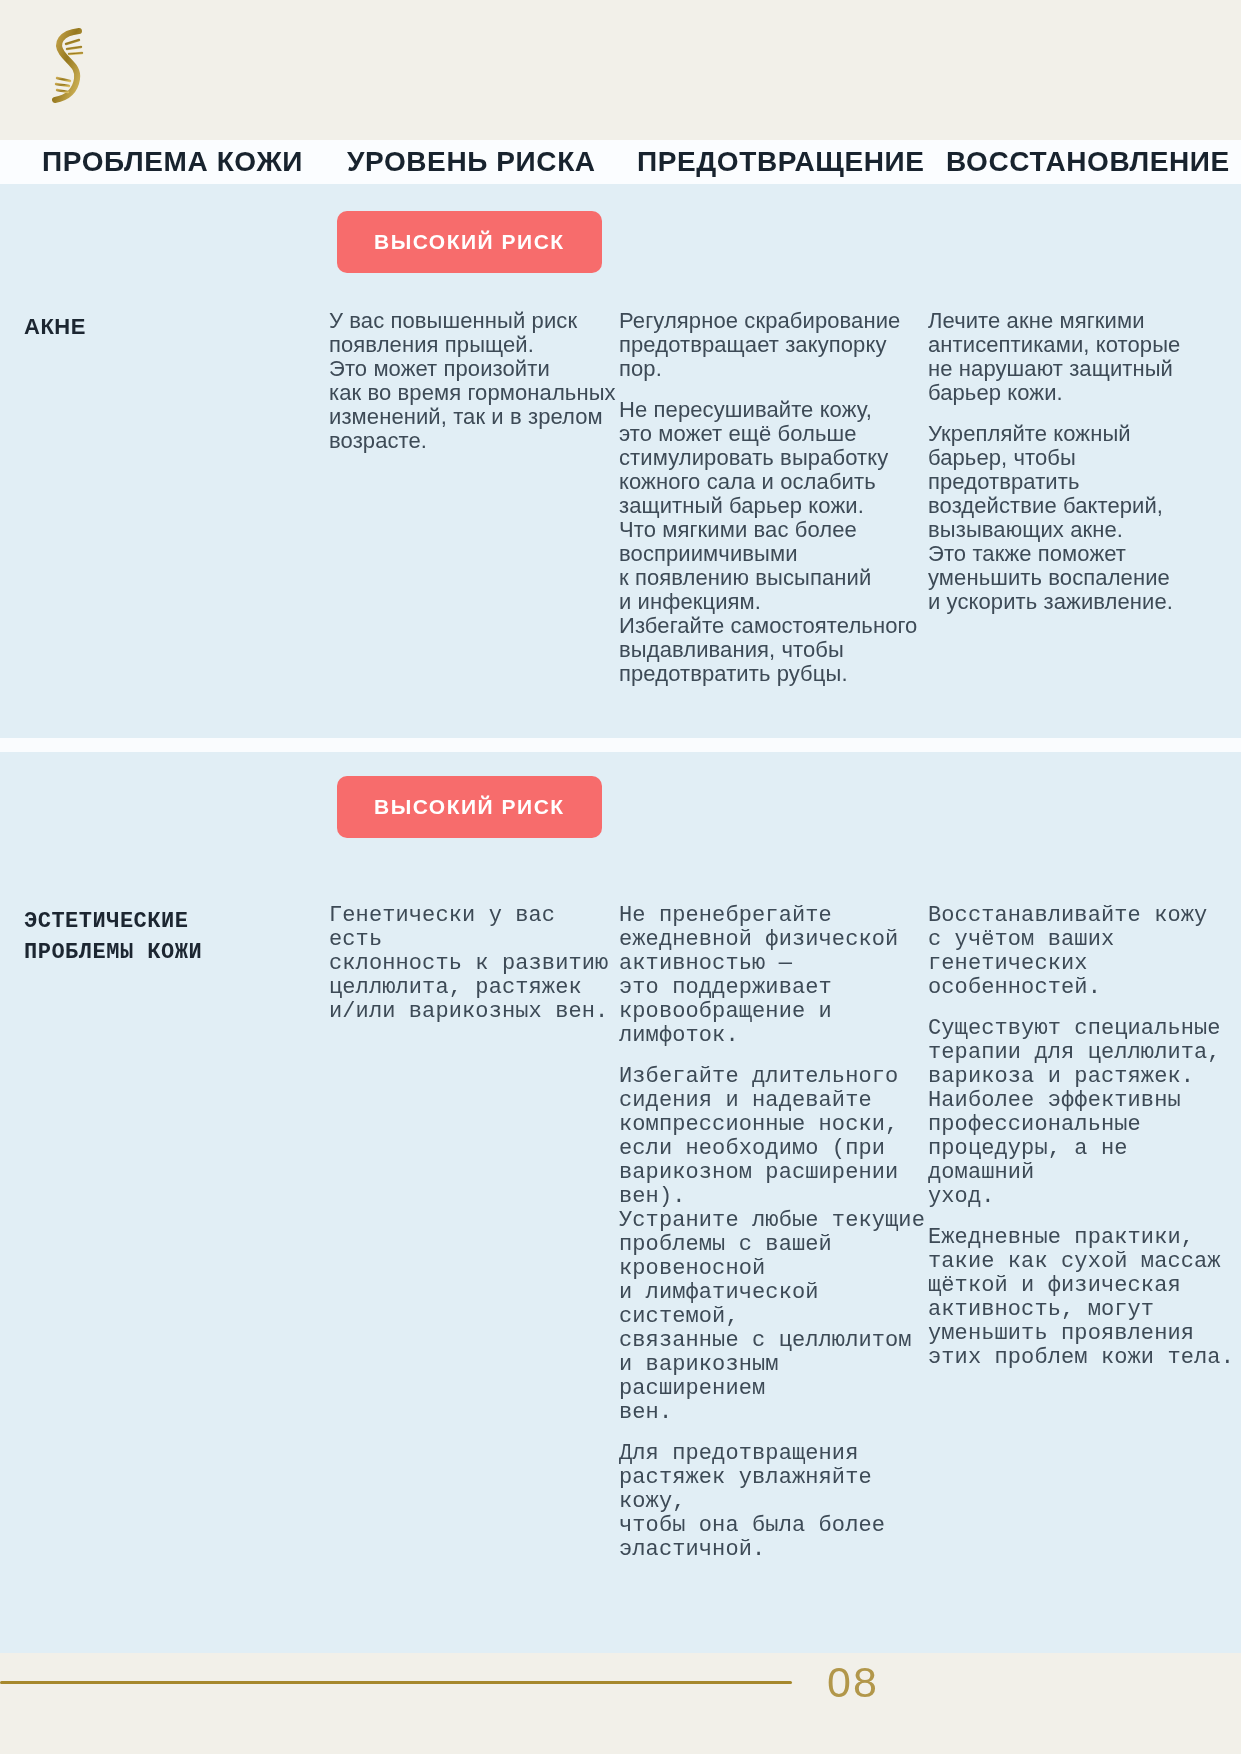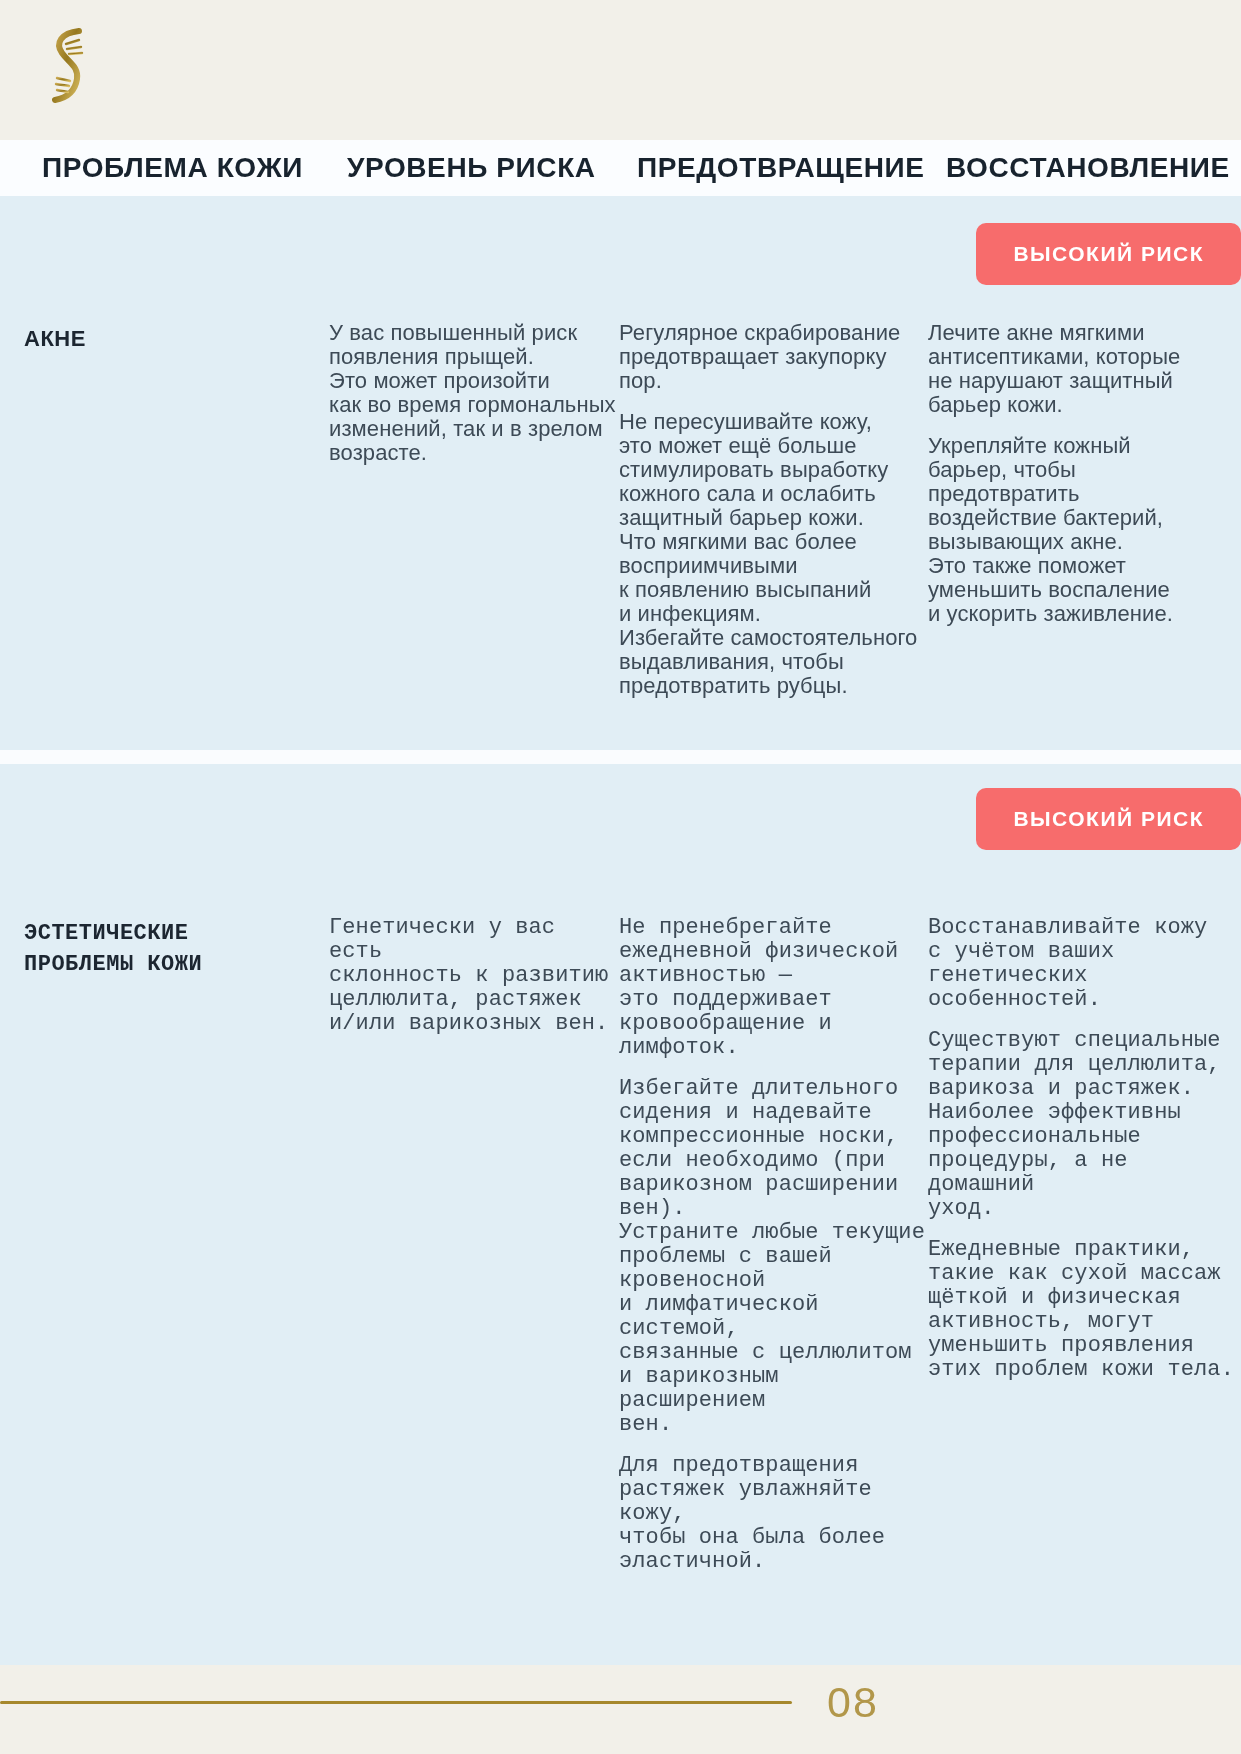--- a/index.html
+++ b/index.html
@@ -6,33 +6,33 @@
   body{
     width:1241px;height:1754px;
     background:#f2f0e9;
     font-family:"Liberation Sans","DejaVu Sans",sans-serif;
     color:#3d4a56;
     overflow:hidden;
   }
   .topbar{height:140px;position:relative;}
   .logo{position:absolute;left:42px;top:26px;}
   .header-row{
-    height:56px;background:#fbfdff;
+    height:44px;background:#fbfdff;
     display:grid;grid-template-columns:305px 290px 309px 1fr;
     padding-left:42px;align-items:center;
   }
   .header-cell{
     font-size:28px;font-weight:bold;color:#18232e;letter-spacing:.6px;
     white-space:nowrap;
   }
   .panel{background:#e1eef5;}
   .panel-1{height:554px;}
   .panel-2{height:901px;}
   .panel-gap{height:14px;background:#fafcfe;}
-  .badge-row{padding-left:337px;text-align:right;}
+  .badge-row{padding-left:337px;}
   .panel-1 .badge-row{padding-top:27px;}
   .panel-2 .badge-row{padding-top:24px;}
   .risk-badge{
     display:inline-flex;align-items:center;justify-content:center;
     background:#f76c6c;color:#ffffff;
     font-size:21px;font-weight:bold;letter-spacing:1.5px;
     padding:19px 37px;border-radius:10px;white-space:nowrap;
   }
   .grid{
     display:grid;grid-template-columns:305px 290px 309px 1fr;
@@ -44,21 +44,21 @@
     font-size:22px;font-weight:bold;color:#1c2631;line-height:31px;
     letter-spacing:.5px;white-space:pre-line;padding-top:2px;
   }
   .cell p{
     margin:0 0 17px 0;
     font-size:22px;line-height:24px;color:#3d4a56;
     white-space:pre-line;letter-spacing:.1px;
   }
   .cell p:last-child{margin-bottom:0;}
   .footer{
-    display:flex;align-items:center;margin-top:16px;
+    display:flex;align-items:center;margin-top:8px;
   }
   .footer-rule{width:792px;height:3px;background:#a6882c;border-radius:2px;}
   .page-num{
     margin-left:35px;font-size:43px;line-height:43px;
     color:#b2974a;letter-spacing:2px;font-weight:400;
   }
 </style>
 </head>
 <body>
 

